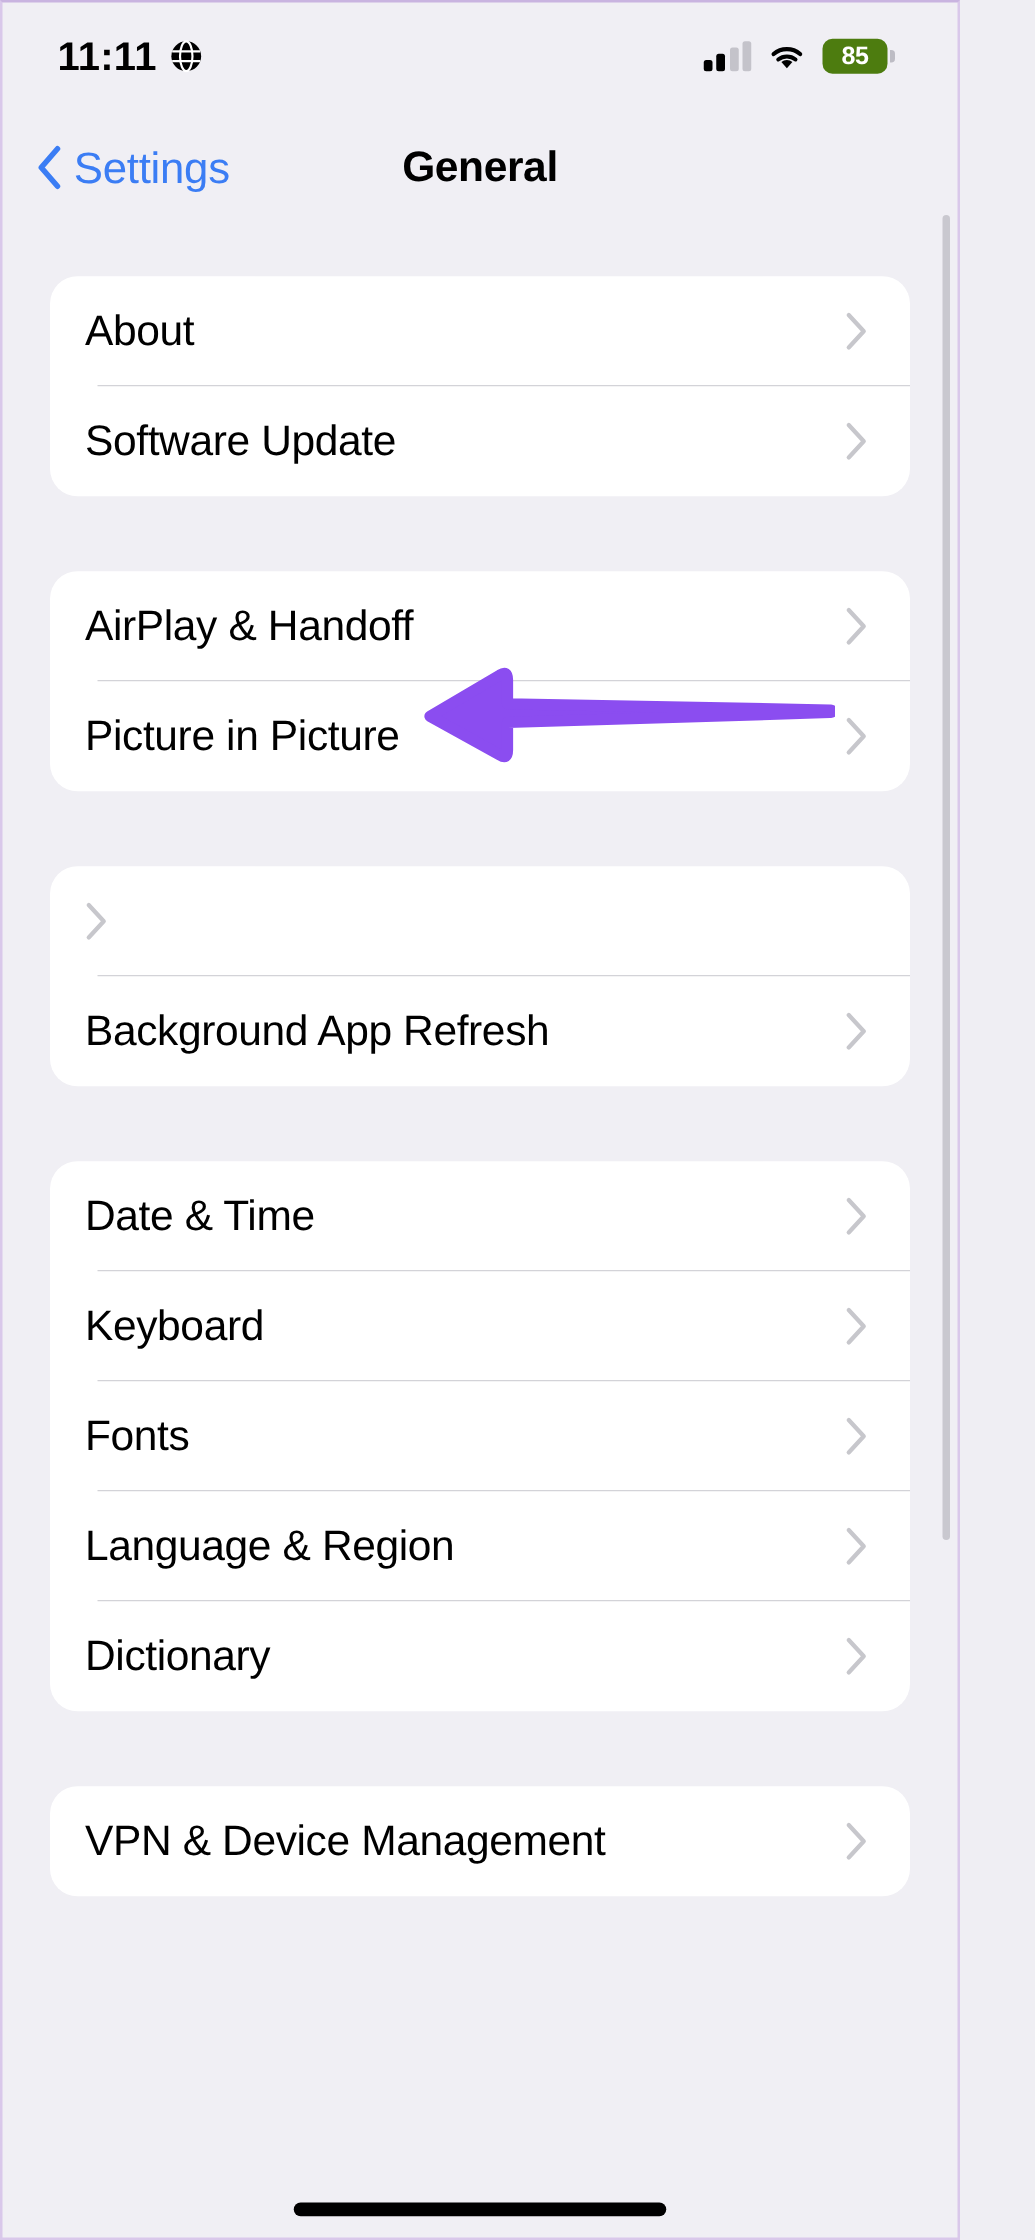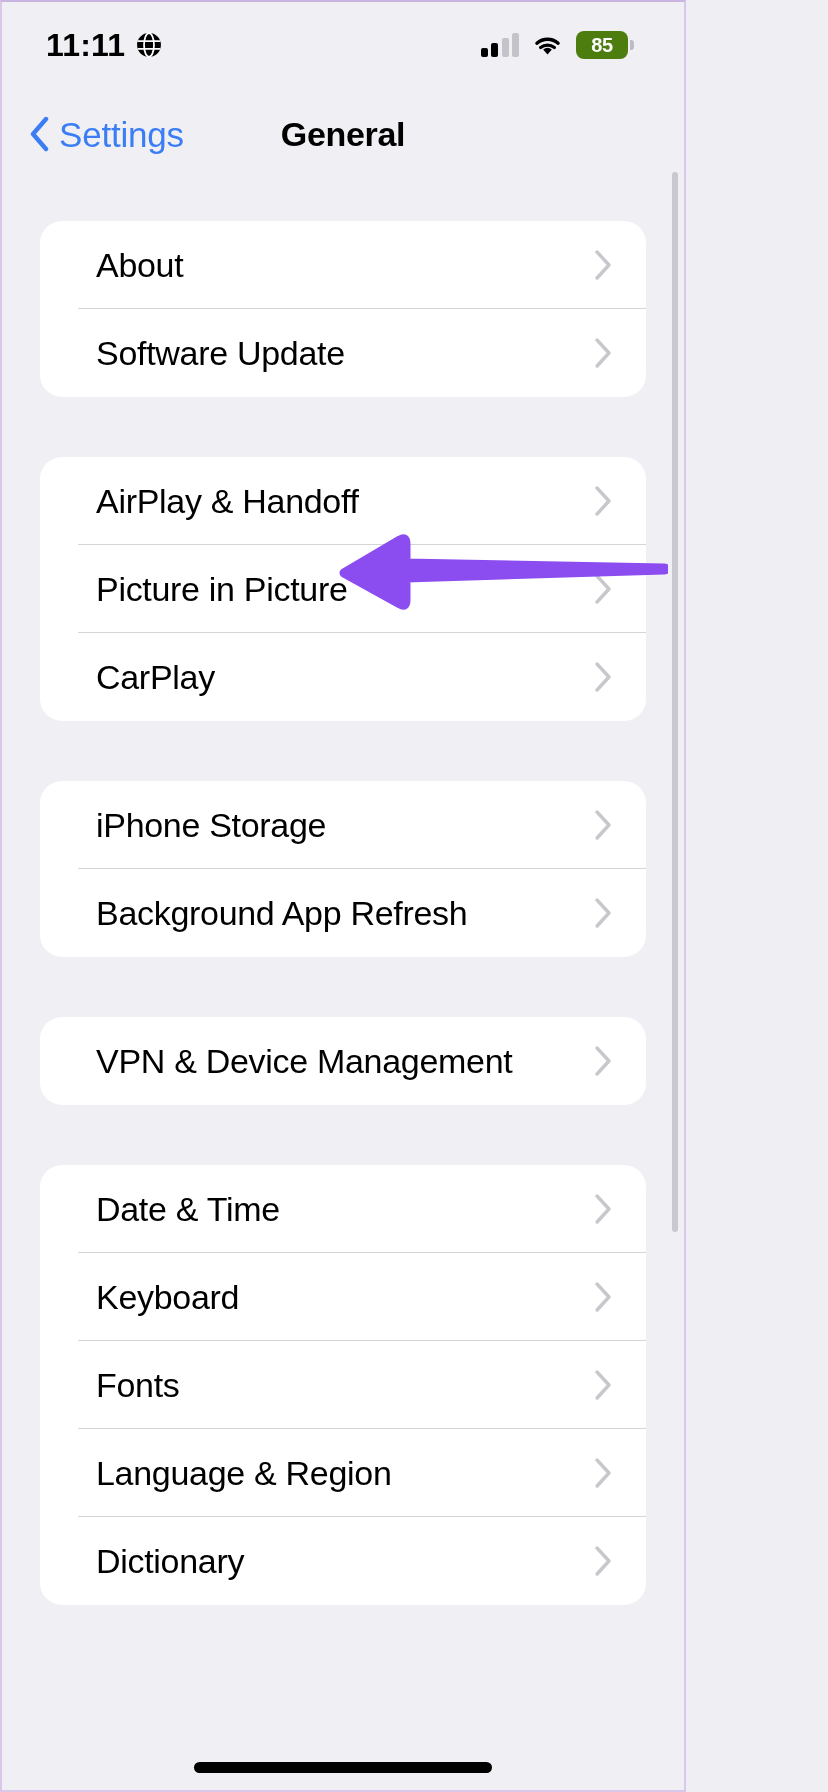--- a/index.html
+++ b/index.html
@@ -4,21 +4,21 @@
 <style>
   * { margin:0; padding:0; box-sizing:border-box; }
   html, body {
     width:828px; height:1792px;
     font-family:"Liberation Sans", sans-serif;
     background:#efeef3;
     overflow:hidden;
   }
   #screen {
     position:relative;
-    width:686px; height:1792px;
+    width:768px; height:1792px;
     background:#f0eff4;
     border-left:2px solid #d9c8ea;
     border-right:2px solid #d9c8ea;
     border-top:2px solid #c9b4e0;
     border-bottom:2px solid #d9c8ea;
     overflow:hidden;
   }
 
   
   #statusbar {
@@ -81,21 +81,21 @@
   .group {
     background:#fff;
     border-radius:22px;
     overflow:hidden;
     margin-bottom:60px;
   }
   .row {
     position:relative;
     height:88px;
     display:flex; align-items:center;
-    padding:0 34px 0 56px;
+    padding:0 34px 0 28px;
     cursor:pointer;
   }
   .row .sep {
     position:absolute; left:38px; right:0; bottom:0;
     height:1px; background:#d3d3d8;
   }
   .row:last-child .sep { display:none; }
   .row-label {
     font-size:34px; color:#000; letter-spacing:-0.3px;
     line-height:1; flex:1;
@@ -218,103 +218,93 @@
       </div>
       <div class="row">
         <span class="row-label">Picture in Picture</span>
         <span>
           <svg class="chev-fwd" viewBox="0 0 18 32">
               <path d="M3 3l12 13L3 29" fill="none" stroke="#c7c7cc" stroke-width="3.4" stroke-linecap="round" stroke-linejoin="round"></path>
             </svg>
         </span>
         <span class="sep"></span>
       </div>
-      <div class="row">
-        <span class="row-label">CarPlay</span>
-        <span>
-          <svg class="chev-fwd" viewBox="0 0 18 32">
-              <path d="M3 3l12 13L3 29" fill="none" stroke="#c7c7cc" stroke-width="3.4" stroke-linecap="round" stroke-linejoin="round"></path>
-            </svg>
-        </span>
-
-      </div>
     </div>
 
     <div class="group" id="g3">
       <div class="row">
-        <span class="row-label">iPhone Storage</span>
         <span>
           <svg class="chev-fwd" viewBox="0 0 18 32">
               <path d="M3 3l12 13L3 29" fill="none" stroke="#c7c7cc" stroke-width="3.4" stroke-linecap="round" stroke-linejoin="round"></path>
             </svg>
         </span>
         <span class="sep"></span>
       </div>
       <div class="row">
         <span class="row-label">Background App Refresh</span>
         <span>
           <svg class="chev-fwd" viewBox="0 0 18 32">
               <path d="M3 3l12 13L3 29" fill="none" stroke="#c7c7cc" stroke-width="3.4" stroke-linecap="round" stroke-linejoin="round"></path>
             </svg>
         </span>
 
       </div>
     </div>
 
+    <div class="group" id="g4">
+      <div class="row">
+        <span class="row-label">Date &amp; Time</span>
+        <span>
+          <svg class="chev-fwd" viewBox="0 0 18 32">
+              <path d="M3 3l12 13L3 29" fill="none" stroke="#c7c7cc" stroke-width="3.4" stroke-linecap="round" stroke-linejoin="round"></path>
+            </svg>
+        </span>
+        <span class="sep"></span>
+      </div>
+      <div class="row">
+        <span class="row-label">Keyboard</span>
+        <span>
+          <svg class="chev-fwd" viewBox="0 0 18 32">
+              <path d="M3 3l12 13L3 29" fill="none" stroke="#c7c7cc" stroke-width="3.4" stroke-linecap="round" stroke-linejoin="round"></path>
+            </svg>
+        </span>
+        <span class="sep"></span>
+      </div>
+      <div class="row">
+        <span class="row-label">Fonts</span>
+        <span>
+          <svg class="chev-fwd" viewBox="0 0 18 32">
+              <path d="M3 3l12 13L3 29" fill="none" stroke="#c7c7cc" stroke-width="3.4" stroke-linecap="round" stroke-linejoin="round"></path>
+            </svg>
+        </span>
+        <span class="sep"></span>
+      </div>
+      <div class="row">
+        <span class="row-label">Language &amp; Region</span>
+        <span>
+          <svg class="chev-fwd" viewBox="0 0 18 32">
+              <path d="M3 3l12 13L3 29" fill="none" stroke="#c7c7cc" stroke-width="3.4" stroke-linecap="round" stroke-linejoin="round"></path>
+            </svg>
+        </span>
+        <span class="sep"></span>
+      </div>
+      <div class="row">
+        <span class="row-label">Dictionary</span>
+        <span>
+          <svg class="chev-fwd" viewBox="0 0 18 32">
+              <path d="M3 3l12 13L3 29" fill="none" stroke="#c7c7cc" stroke-width="3.4" stroke-linecap="round" stroke-linejoin="round"></path>
+            </svg>
+        </span>
+
+      </div>
+    </div>
+
     <div class="group" id="g5">
       <div class="row">
         <span class="row-label">VPN &amp; Device Management</span>
-        <span>
-          <svg class="chev-fwd" viewBox="0 0 18 32">
-              <path d="M3 3l12 13L3 29" fill="none" stroke="#c7c7cc" stroke-width="3.4" stroke-linecap="round" stroke-linejoin="round"></path>
-            </svg>
-        </span>
-
-      </div>
-    </div>
-
-    <div class="group" id="g4">
-      <div class="row">
-        <span class="row-label">Date &amp; Time</span>
-        <span>
-          <svg class="chev-fwd" viewBox="0 0 18 32">
-              <path d="M3 3l12 13L3 29" fill="none" stroke="#c7c7cc" stroke-width="3.4" stroke-linecap="round" stroke-linejoin="round"></path>
-            </svg>
-        </span>
-        <span class="sep"></span>
-      </div>
-      <div class="row">
-        <span class="row-label">Keyboard</span>
-        <span>
-          <svg class="chev-fwd" viewBox="0 0 18 32">
-              <path d="M3 3l12 13L3 29" fill="none" stroke="#c7c7cc" stroke-width="3.4" stroke-linecap="round" stroke-linejoin="round"></path>
-            </svg>
-        </span>
-        <span class="sep"></span>
-      </div>
-      <div class="row">
-        <span class="row-label">Fonts</span>
-        <span>
-          <svg class="chev-fwd" viewBox="0 0 18 32">
-              <path d="M3 3l12 13L3 29" fill="none" stroke="#c7c7cc" stroke-width="3.4" stroke-linecap="round" stroke-linejoin="round"></path>
-            </svg>
-        </span>
-        <span class="sep"></span>
-      </div>
-      <div class="row">
-        <span class="row-label">Language &amp; Region</span>
-        <span>
-          <svg class="chev-fwd" viewBox="0 0 18 32">
-              <path d="M3 3l12 13L3 29" fill="none" stroke="#c7c7cc" stroke-width="3.4" stroke-linecap="round" stroke-linejoin="round"></path>
-            </svg>
-        </span>
-        <span class="sep"></span>
-      </div>
-      <div class="row">
-        <span class="row-label">Dictionary</span>
         <span>
           <svg class="chev-fwd" viewBox="0 0 18 32">
               <path d="M3 3l12 13L3 29" fill="none" stroke="#c7c7cc" stroke-width="3.4" stroke-linecap="round" stroke-linejoin="round"></path>
             </svg>
         </span>
 
       </div>
     </div>
 
   </div>

